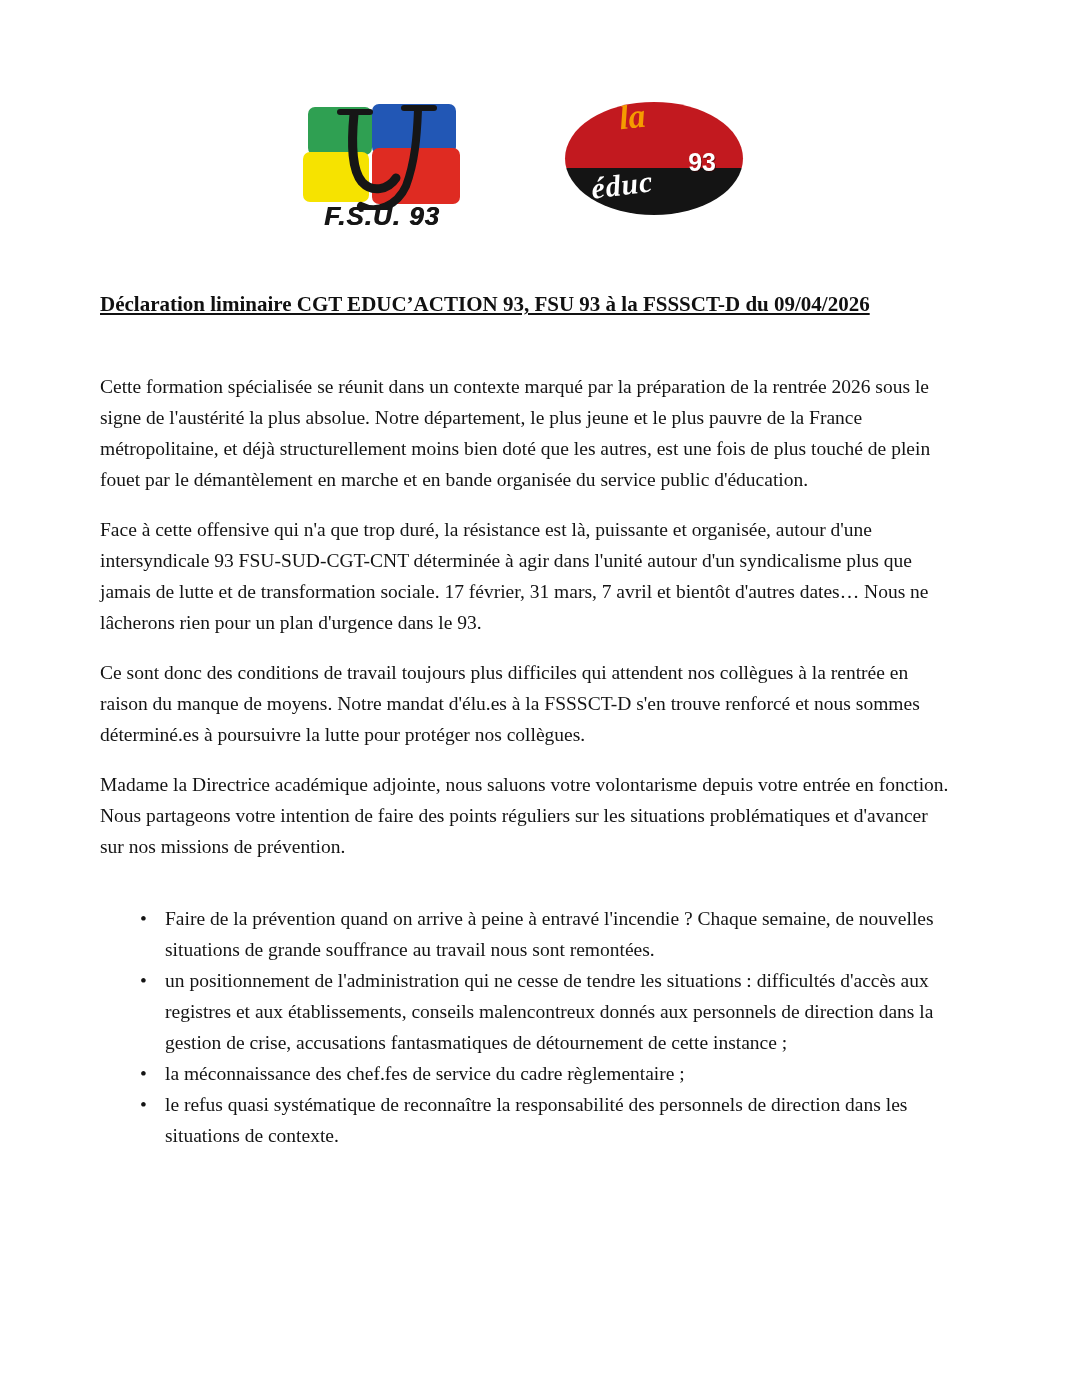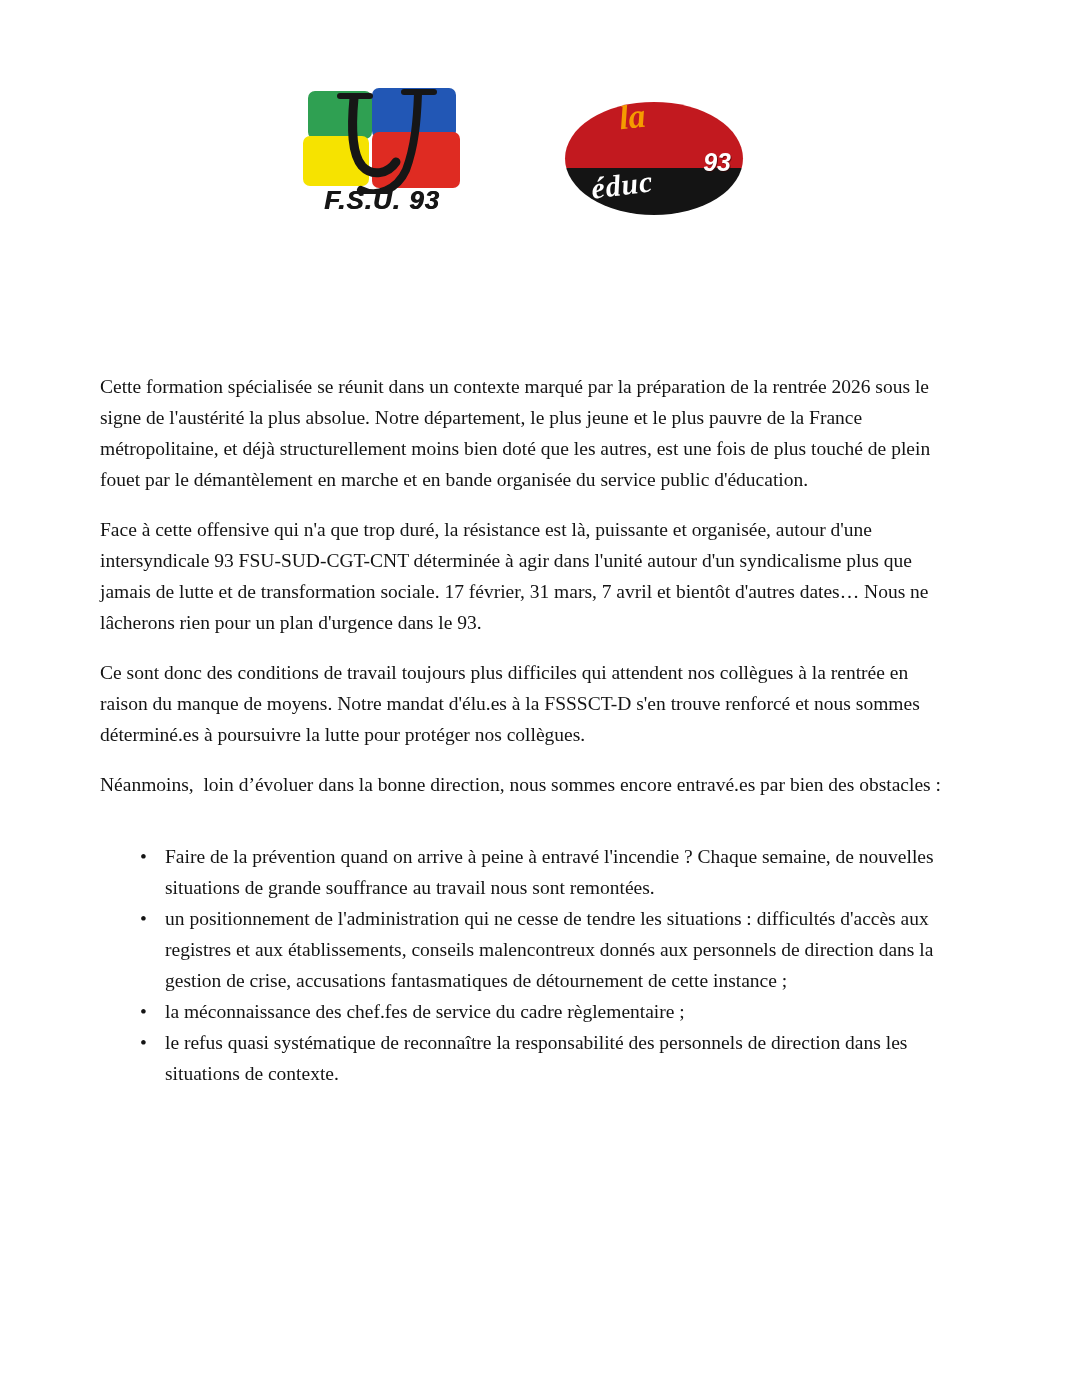--- a/index.html
+++ b/index.html
@@ -18,21 +18,21 @@
   .page {
     position: absolute;
     inset: 0;
     background: #ffffff;
   }
 
   
   .fsu-logo {
     position: absolute;
     left: 298px;
-    top: 88px;
+    top: 104px;
     width: 168px;
     height: 125px;
   }
   .fsu-squares {
     position: absolute;
     left: 0; top: 0;
     width: 168px; height: 96px;
   }
   .fsu-sq { position: absolute; border-radius: 7px; }
   .fsu-green  { left: 10px; top: 3px;  width: 64px; height: 48px; background: #2fa052; }
@@ -97,24 +97,23 @@
     color: #ffffff;
     font-family: "Liberation Serif", serif;
     font-style: italic;
     font-weight: 700;
     font-size: 30px;
     transform: rotate(-7deg);
     letter-spacing: 1px;
   }
   .cgt-93 {
     position: absolute;
-    right: 12px; top: 46px;
+    right: 27px; top: 46px;
     color: #ffffff;
     font-family: "Liberation Sans", sans-serif;
-    font-style: italic;
     font-weight: 700;
     font-size: 25px;
     text-shadow: 1px 1px 0 rgba(60,0,0,0.6);
   }
 
   
   .doc-title {
     position: absolute;
     left: 100px;
     top: 292px;
@@ -179,34 +178,37 @@
     </div>
     <div class="fsu-caption">F.S.U. 93</div>
   </div>
 
   <div class="cgt-logo">
     <span class="cgt-la">la</span>
     <span class="cgt-educ">éduc</span>
     <span class="cgt-93">93</span>
   </div>
 
+  <h1 class="doc-title">Déclaration liminaire CGT EDUC’ACTION 93, FSU 93 à la FSSSCT-D du 09/04/2026</h1>
 
   <div class="doc-body">
     <p>Cette formation spécialisée se réunit dans un contexte marqué par la préparation de la rentrée 2026 sous le
 signe de l'austérité la plus absolue. Notre département, le plus jeune et le plus pauvre de la France
 métropolitaine, et déjà structurellement moins bien doté que les autres, est une fois de plus touché de plein
 fouet par le démantèlement en marche et en bande organisée du service public d'éducation.</p>
     <p>Face à cette offensive qui n'a que trop duré, la résistance est là, puissante et organisée, autour d'une
 intersyndicale 93 FSU-SUD-CGT-CNT déterminée à agir dans l'unité autour d'un syndicalisme plus que
 jamais de lutte et de transformation sociale. 17 février, 31 mars, 7 avril et bientôt d'autres dates… Nous ne
 lâcherons rien pour un plan d'urgence dans le 93.</p>
     <p>Ce sont donc des conditions de travail toujours plus difficiles qui attendent nos collègues à la rentrée en
 raison du manque de moyens. Notre mandat d'élu.es à la FSSSCT-D s'en trouve renforcé et nous sommes
 déterminé.es à poursuivre la lutte pour protéger nos collègues.</p>
-    <p>Néanmoins,  loin d’évoluer dans la bonne direction, nous sommes encore entravé.es par bien des obstacles :</p>
+    <p>Madame la Directrice académique adjointe, nous saluons votre volontarisme depuis votre entrée en fonction.
+Nous partageons votre intention de faire des points réguliers sur les situations problématiques et d'avancer
+sur nos missions de prévention.</p>
 
     <ul class="bullet-list">
       <li class="bullet-item">
         <span class="bullet-marker">•</span>
         <span class="bullet-text">Faire de la prévention quand on arrive à peine à entravé l'incendie ? Chaque semaine, de nouvelles
 situations de grande souffrance au travail nous sont remontées.</span>
       </li>
       <li class="bullet-item">
         <span class="bullet-marker">•</span>
         <span class="bullet-text">un positionnement de l'administration qui ne cesse de tendre les situations : difficultés d'accès aux

